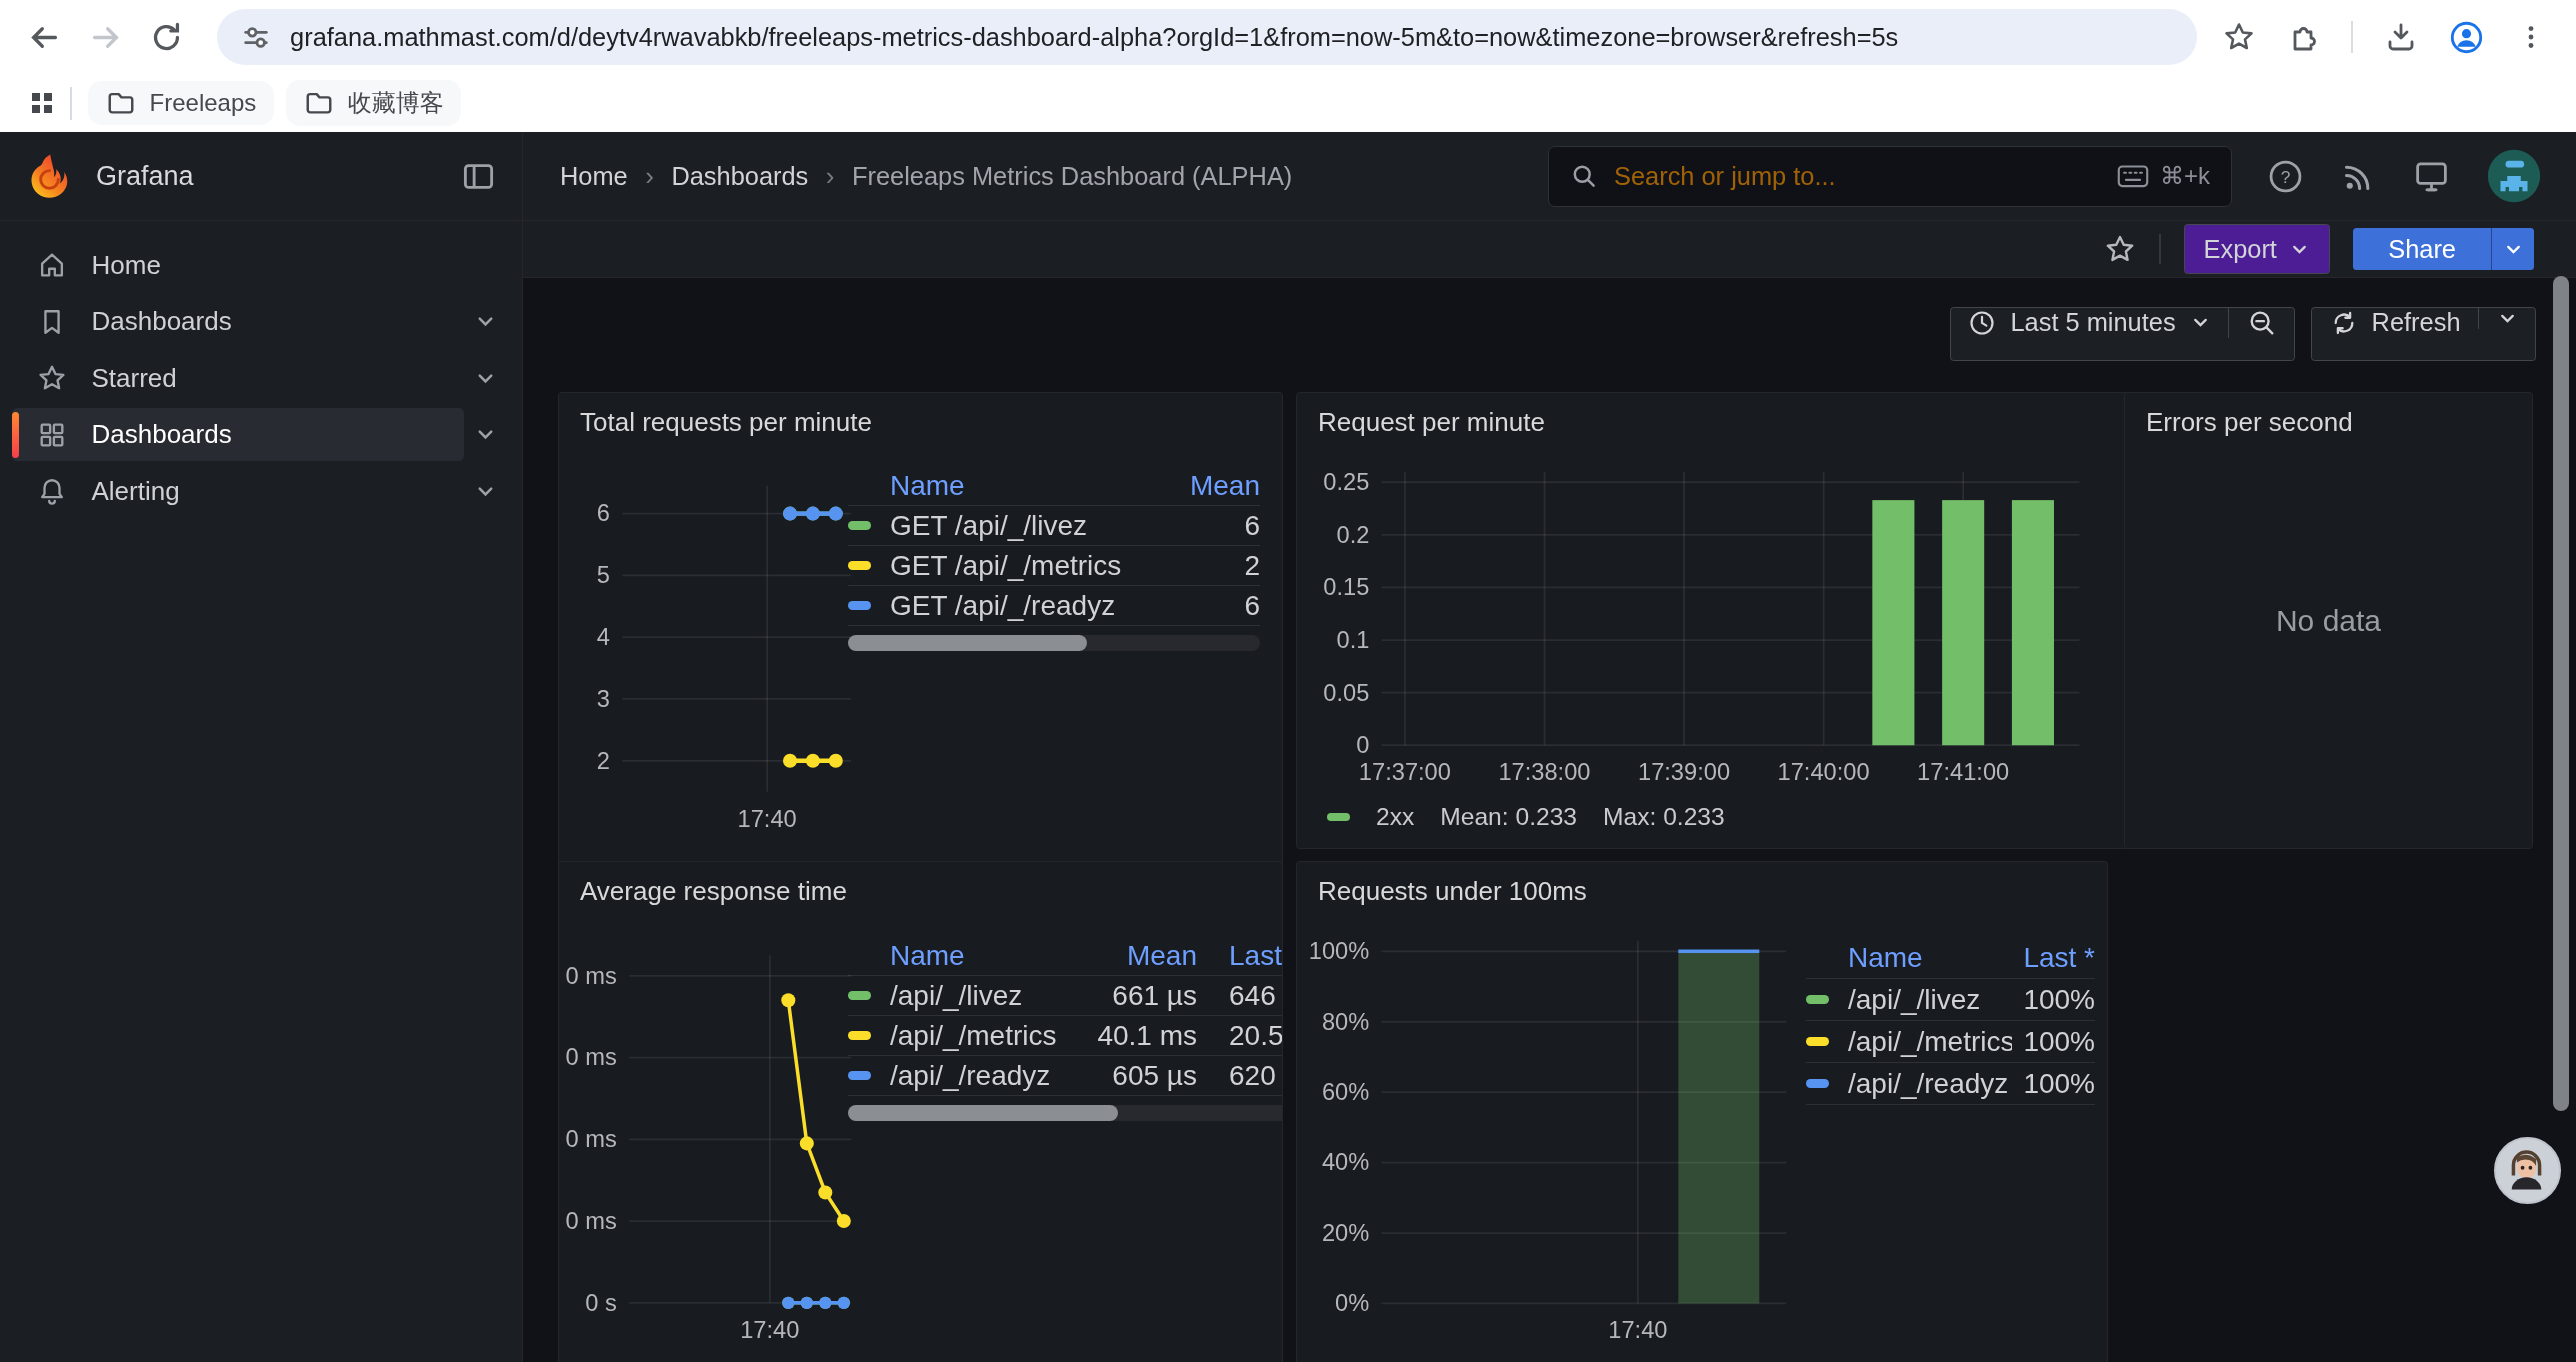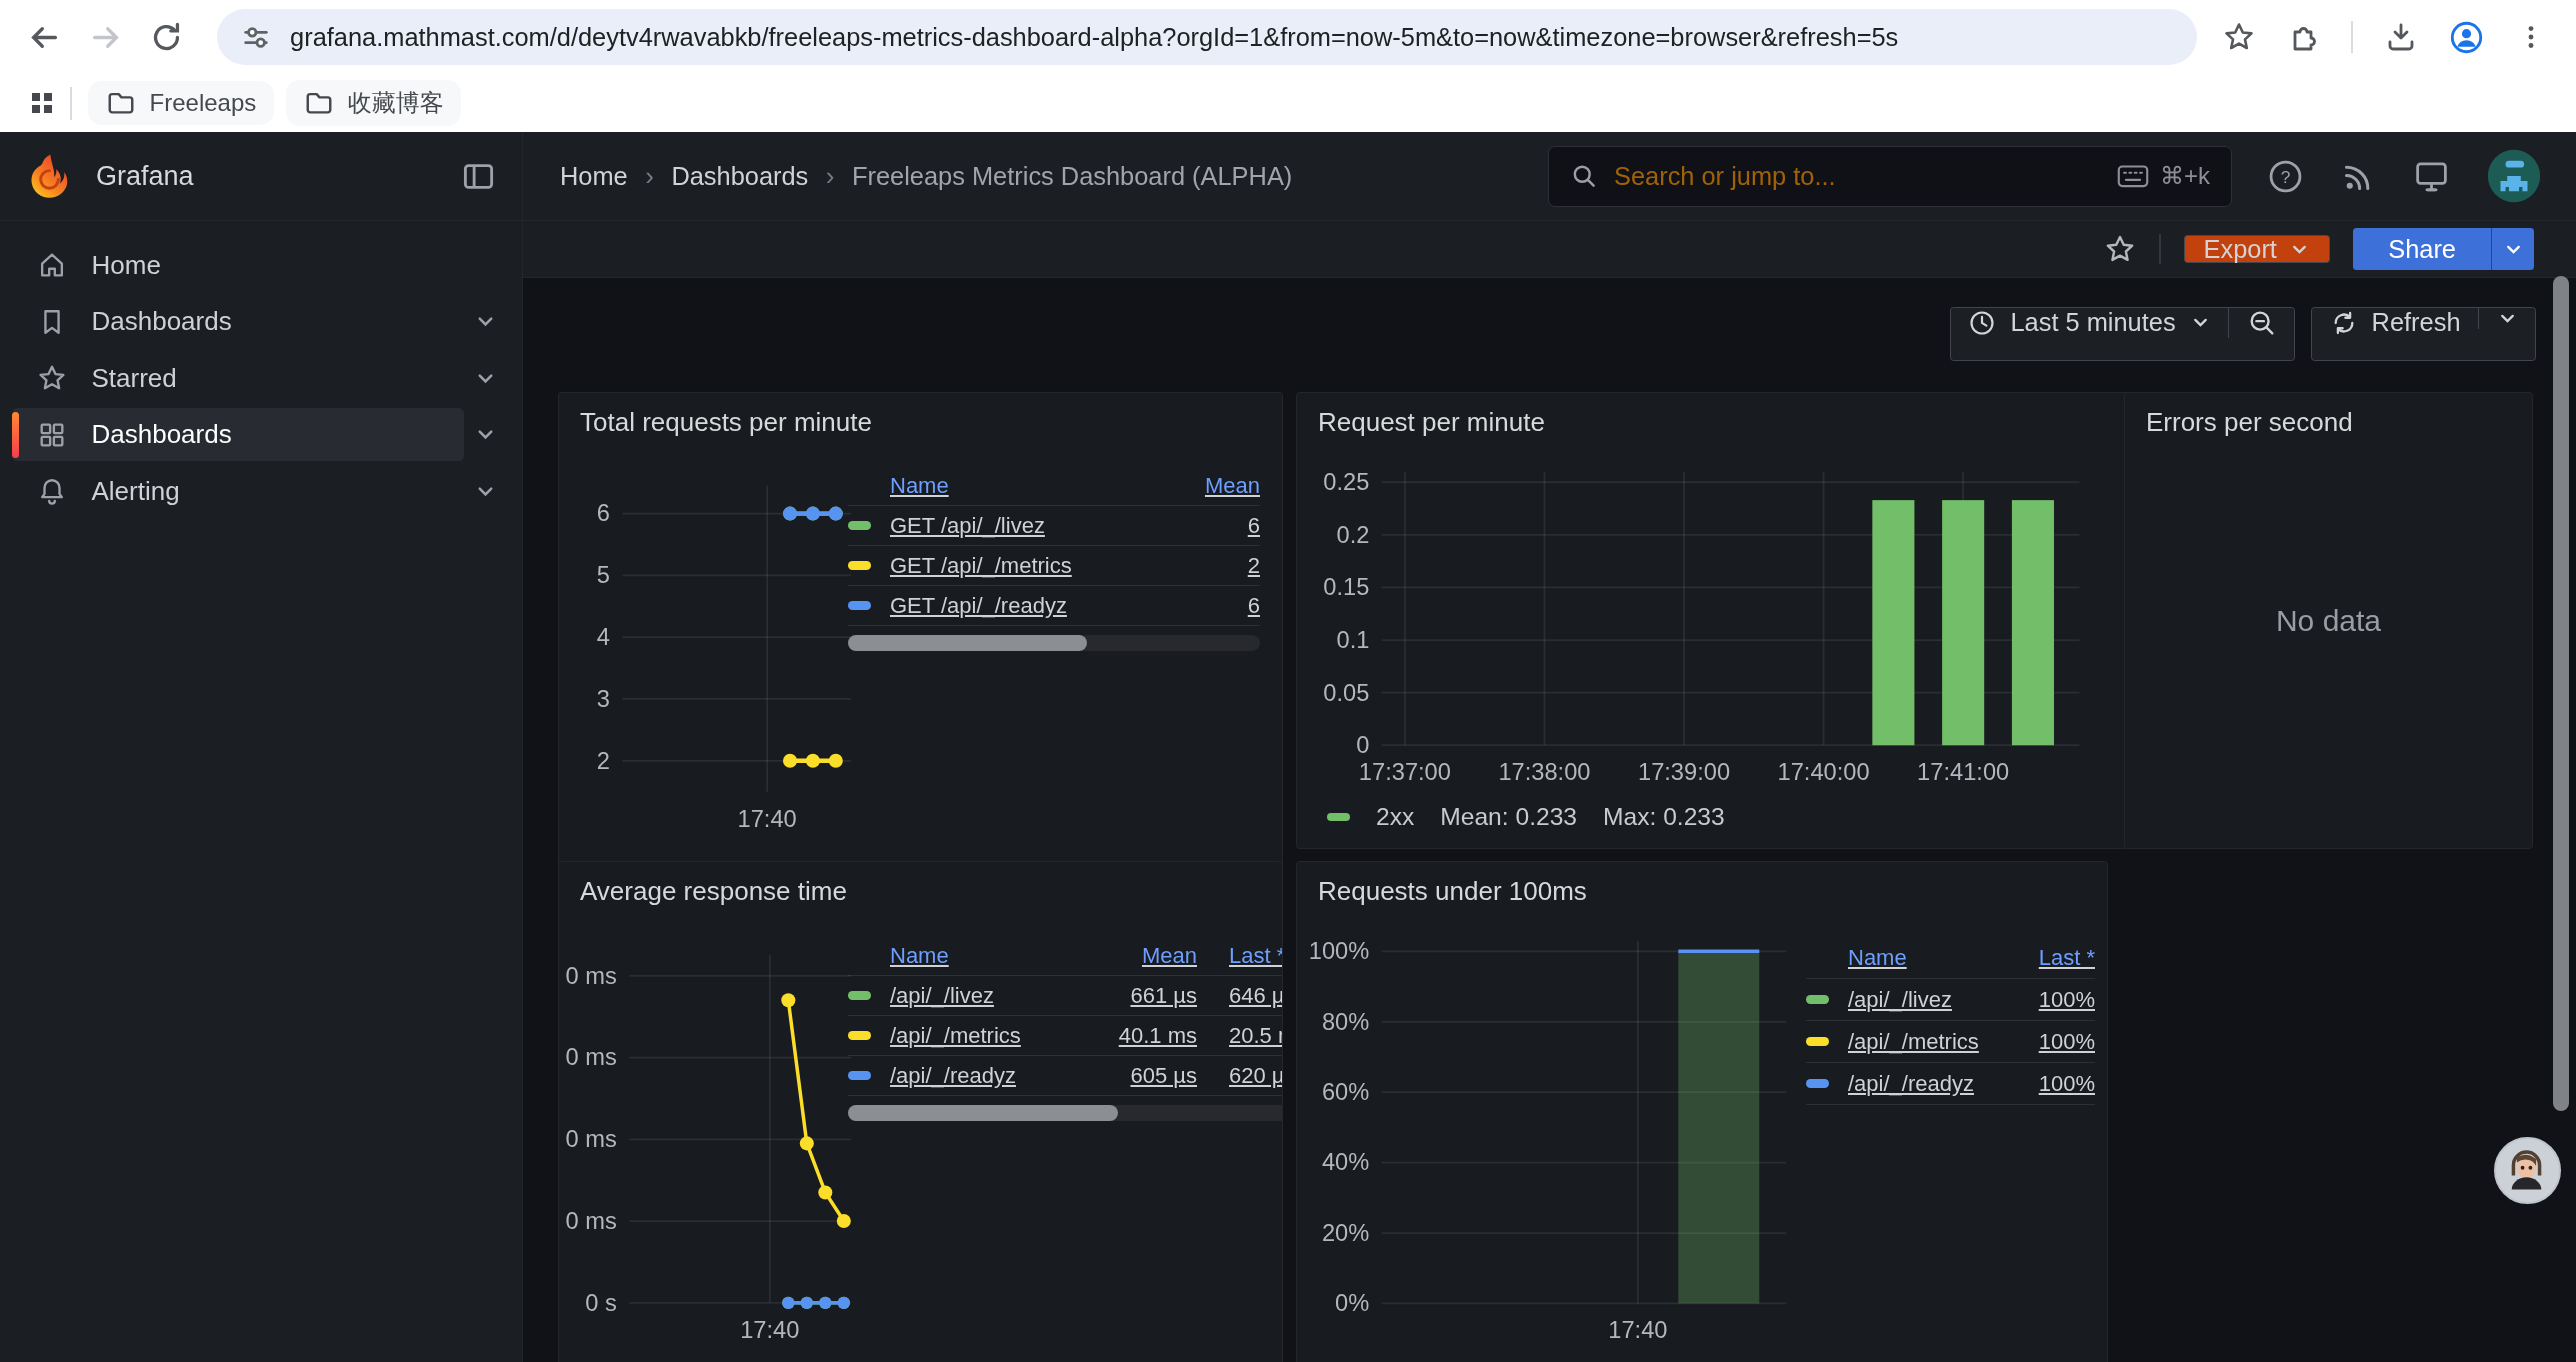--- a/index.html
+++ b/index.html
@@ -36,22 +36,22 @@
   .search-box{width:684px;height:61px;background:#0f1116;border:1.8px solid #2e3138;border-radius:7px;
     display:flex;align-items:center;padding:0 21px;flex:none;}
   .search-ph{color:#a16207;font-size:25.4px;margin-left:16px;flex:1;}
   .search-kbd{display:flex;align-items:center;gap:10.5px;color:#8c8f97;font-size:24px;}
   .g-nav-icons{display:flex;align-items:center;gap:37px;margin:0 35px;color:#9ea2a8;}
 
   .actions-bar{position:absolute;top:89px;left:523px;right:0;height:57px;background:#1b1e23;
     border-bottom:1.8px solid #24262b;display:flex;align-items:center;justify-content:flex-end;padding-right:42px;gap:23px;}
   .star-btn{color:#b6b8bd;}
   .v-div{width:1.8px;height:30px;background:#34373d;}
-  .btn-secondary{height:28px;display:flex;align-items:center;gap:12.3px;padding:0 19px;border-radius:3.5px;
-    border:1.8px solid #45484f;background:#c2410c;color:#d2d4d8;font-size:25.4px;font-weight:500;}
+  .btn-secondary{height:50px;display:flex;align-items:center;gap:12.3px;padding:0 19px;border-radius:3.5px;
+    border:1.8px solid #45484f;background:#4c1d95;color:#d2d4d8;font-size:25.4px;font-weight:500;}
   .btn-primary{height:42px;display:flex;align-items:stretch;border-radius:3.5px;overflow:hidden;color:#fff;font-size:25.4px;font-weight:500;}
   .btn-primary .main{display:flex;align-items:center;padding:0 35px;}
   .btn-primary .caret{display:flex;align-items:center;padding:0 10.5px;border-left:1.8px solid rgba(15,20,40,0.45);}
 
   .sidebar{position:absolute;top:89px;left:0;width:523px;bottom:0;background:#1b1e23;
     border-right:1.8px solid #24262b;padding-top:17.5px;}
   .side-row{display:flex;align-items:center;margin:0 14px 3.5px 12.3px;height:53px;}
   .side-item{position:relative;flex:1;max-width:452px;height:53px;display:flex;align-items:center;
     gap:24.6px;padding-left:24.6px;border-radius:5.3px;font-size:26px;color:#cfd1d6;}
   .side-item .s-ic{color:#9ea2a8;}
@@ -67,21 +67,21 @@
   .tb-seg{display:flex;align-items:center;gap:14px;padding:0 17.5px;}
   .tb-seg + .tb-seg{border-left:1.8px solid #42454d;}
 
   .panel{position:absolute;background:#181b1f;border:1.8px solid #24262b;border-radius:3.5px;overflow:hidden;}
   .p-title{position:absolute;top:14px;left:21px;font-size:26px;font-weight:500;color:#d8d9da;white-space:nowrap;}
   .no-data{position:absolute;top:0;left:0;right:0;bottom:0;display:flex;align-items:center;justify-content:center;
     font-size:30px;color:#9a9da3;}
   .chart{position:absolute;}
   .chart svg text{font-family:"Liberation Sans",sans-serif;}
 
-  .legend{position:absolute;font-size:22px;color:#d0d2d6;text-decoration:underline;}
+  .legend{position:absolute;font-size:28px;color:#d0d2d6;}
   .lg-row{display:flex;align-items:center;height:40px;border-bottom:0.9px solid rgba(204,204,220,0.12);}
   .lg-head{color:#6e9fff;font-weight:500;height:39px;}
   .chip-cell{width:42px;flex:none;display:flex;align-items:center;}
   .chip{width:23px;height:8.8px;border-radius:4.4px;}
   .lg-name{flex:1;white-space:nowrap;overflow:hidden;}
   .col-mean{width:88px;flex:none;text-align:right;white-space:nowrap;}
   .p4 .col-name{width:175px;flex:none;white-space:nowrap;overflow:hidden;}
   .p4 .col-mean{width:132px;}
   .p4 .col-last{flex:1;padding-left:32px;text-align:left;white-space:nowrap;}
   .p5 .col-last{width:83px;flex:none;text-align:right;white-space:nowrap;}

